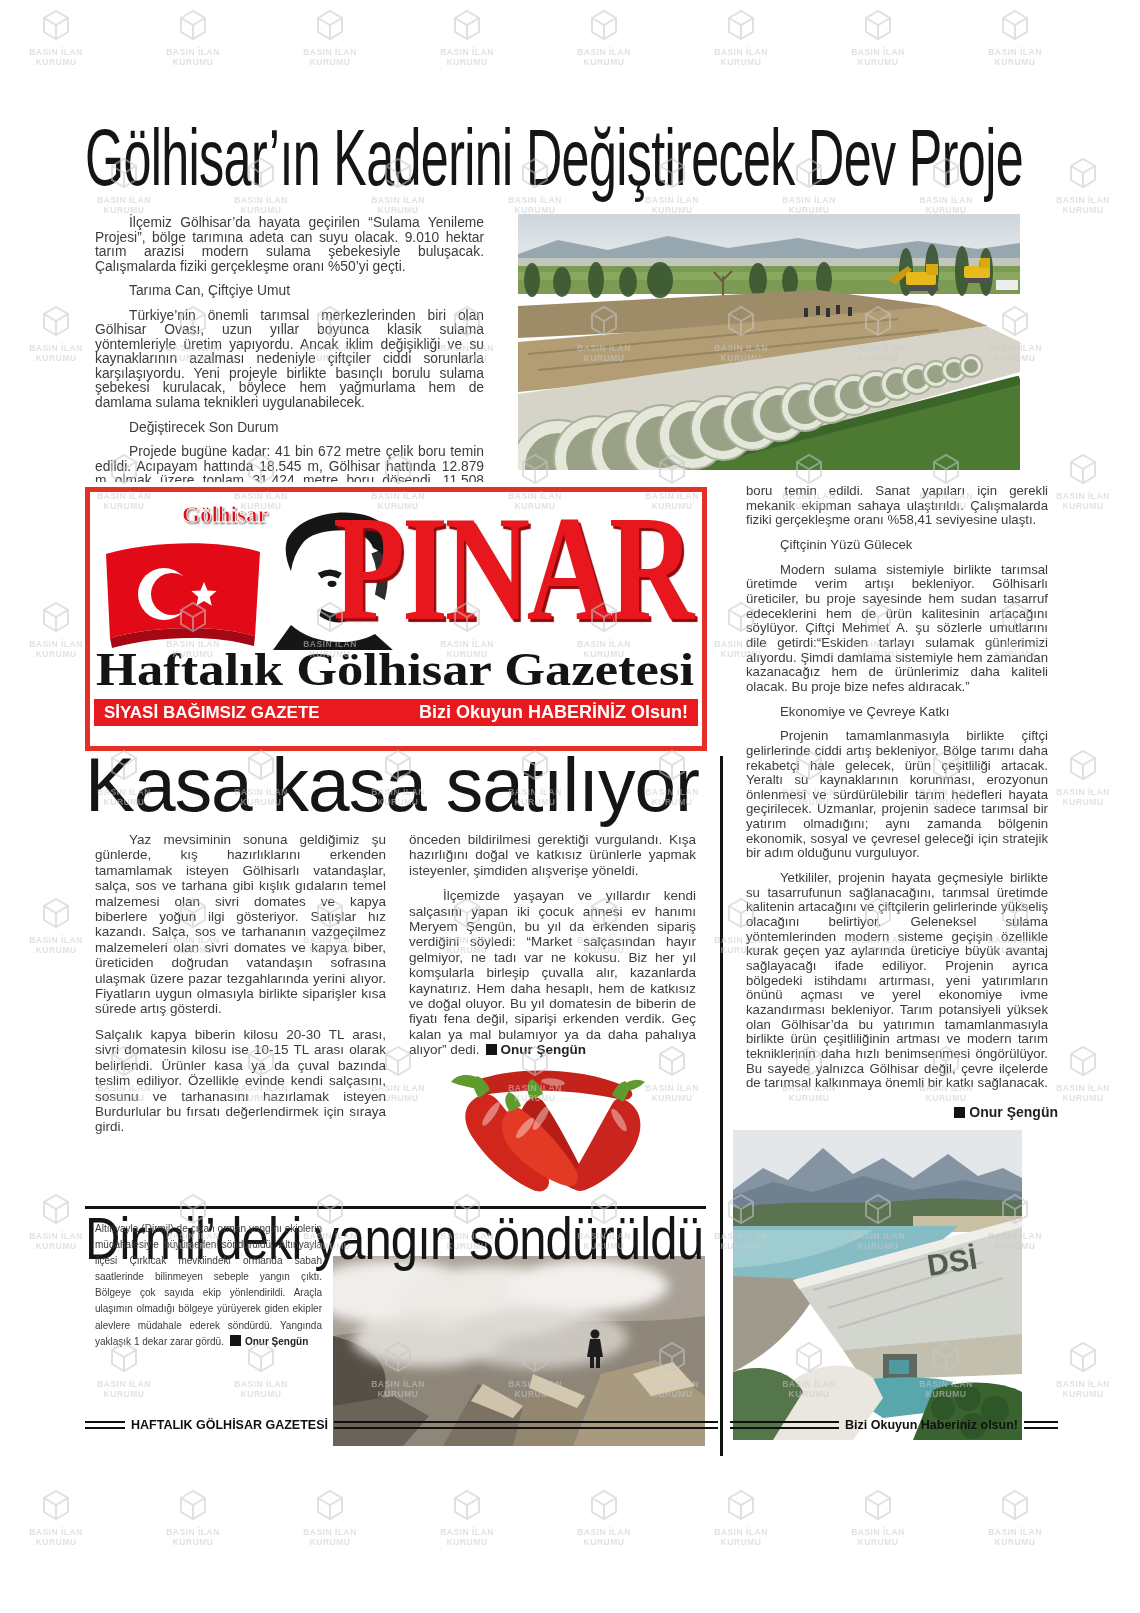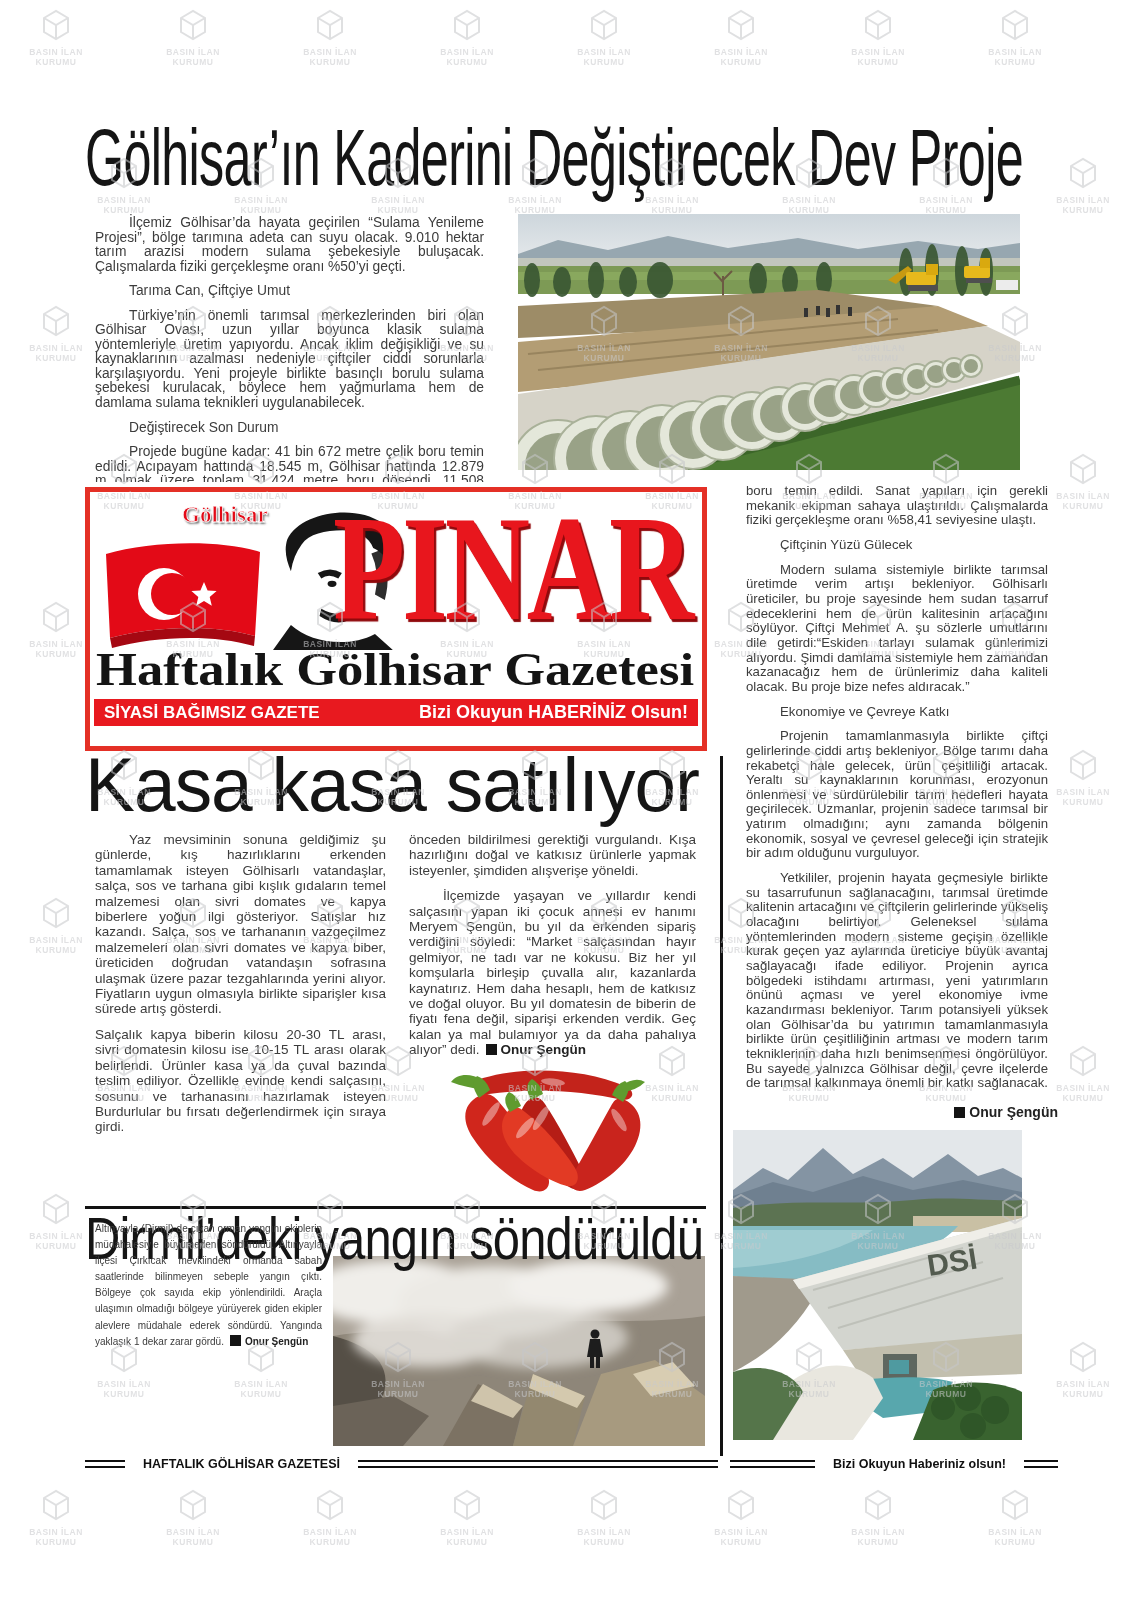--- a/index.html
+++ b/index.html
@@ -37,21 +37,21 @@
   .tel-s{font-size:11px;margin-right:1px !important;}
   .tel-a{font-size:12px;margin-right:4px !important;}
   .inf{font-size:16px;}
   
   .photo{position:absolute;z-index:1;}
   .photo svg{display:block;width:100%;height:100%;}
   
   #vdiv{position:absolute;left:720px;top:756px;width:3px;height:700px;background:#121212;z-index:3;}
   #hrule{position:absolute;left:85px;top:1206px;width:621px;height:2.5px;background:#121212;z-index:3;}
   
-  .footer{position:absolute;top:1457px;display:flex;align-items:center;z-index:3;gap:12px;}
+  .footer{position:absolute;top:1418px;display:flex;align-items:center;z-index:3;}
   .dl{height:8px;border-top:2.5px solid #101010;border-bottom:2.5px solid #101010;box-sizing:border-box;}
   .f-label{font-size:12.5px;font-weight:bold;color:#101010;white-space:nowrap;padding:0 6px;}
   #byline1{position:absolute;left:736px;top:1104px;width:322px;text-align:right;font-size:14px;z-index:3;}
 </style>
 </head>
 <body>
 
 <div class="photo" style="left:518px;top:214px;width:502px;height:256px;">
 <svg viewBox="0 0 502 256" preserveAspectRatio="none">
   <defs>

